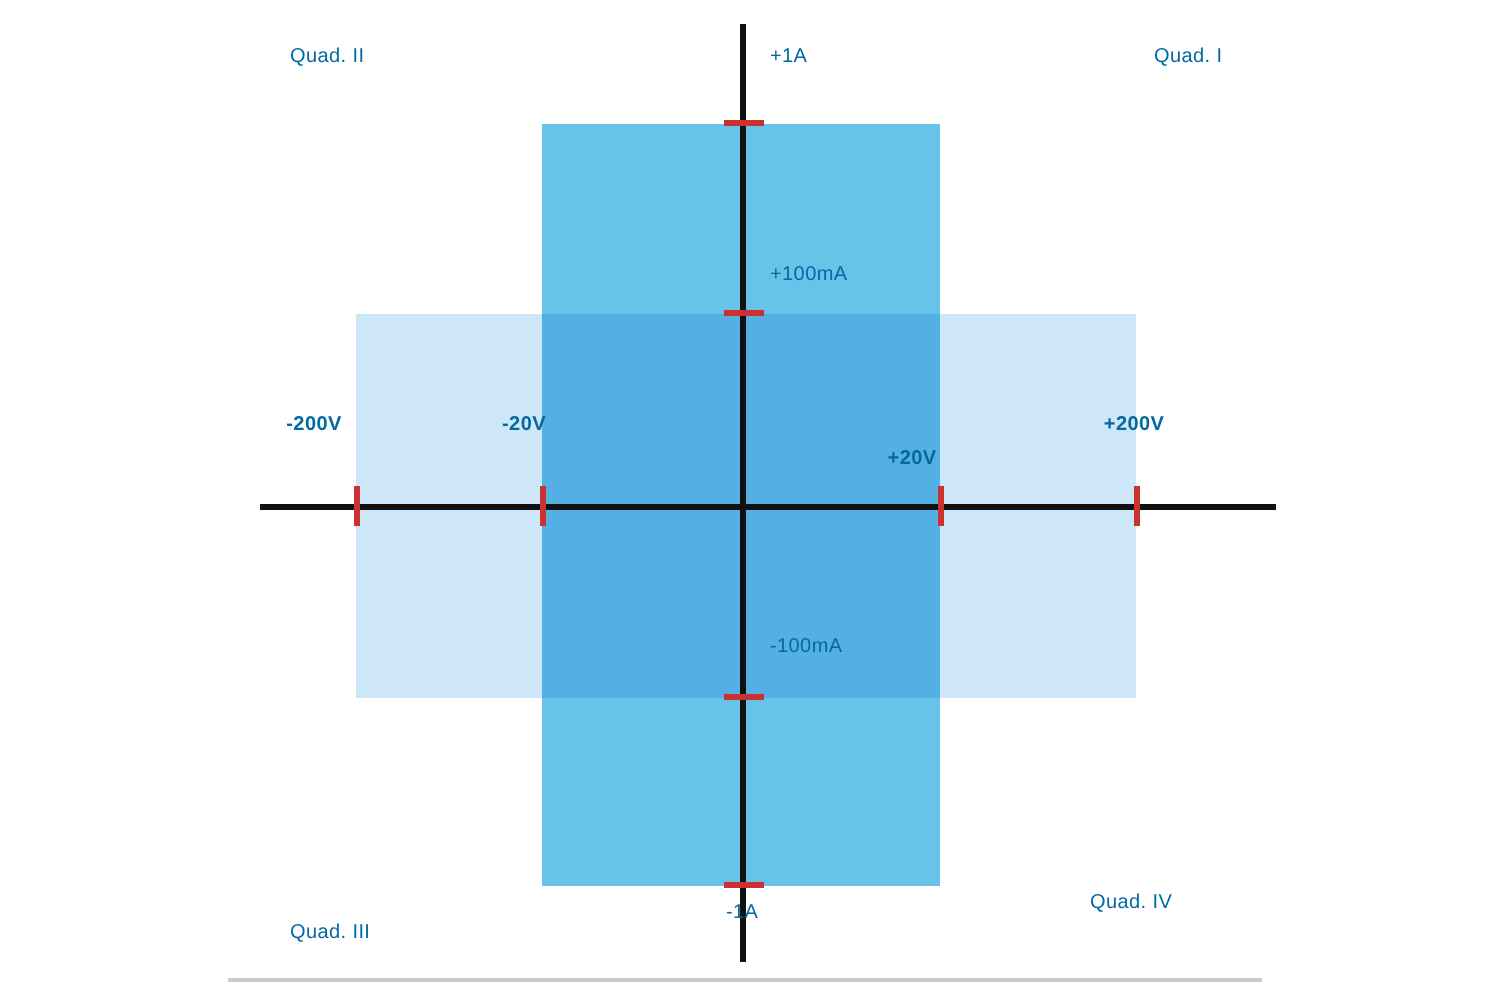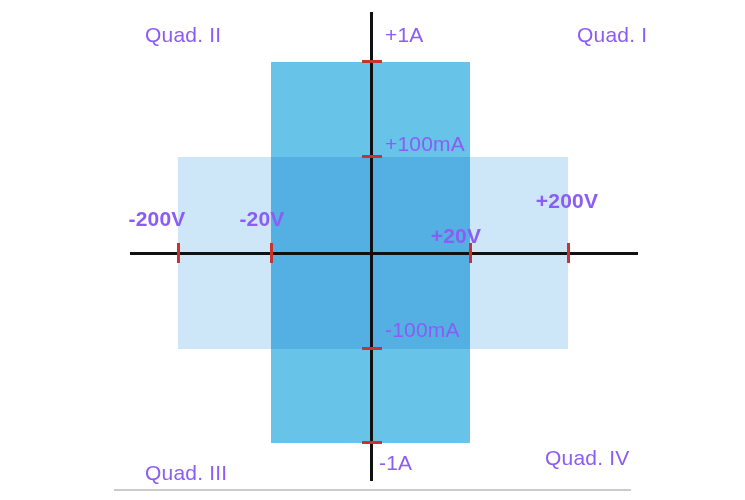--- a/index.html
+++ b/index.html
@@ -25,22 +25,22 @@
   .x-axis { left: 130px; top: 252px; width: 508px; height: 3px; }
 
   
   .tick { position: absolute; }
   .tick-h { left: 362px; width: 20px; height: 3px; }  
   .tick-v { top: 243px;  width: 3px;  height: 20px; } 
 
   
   .lbl {
     position: absolute;
-    font-size: 21px;
-    color: #8b5cf6;
+    font-size: 10px;
+    color: #0369a1;
     white-space: nowrap;
     letter-spacing: 0.2px;
   }
   .lbl-center { transform: translateX(-50%); font-weight: bold; }
 
   .bottom-divider {
     position: absolute;
     left: 114px; top: 489px;
     width: 517px; height: 2px;
   }
@@ -67,22 +67,22 @@
   <div class="tick tick-v" style="left: 567px; background-color: rgb(201, 50, 47);"></div>
 
   <span class="lbl" style="left:145px; top:23px">Quad. II</span>
   <span class="lbl" style="left:577px; top:23px">Quad. I</span>
   <span class="lbl" style="left:145px; top:461px">Quad. III</span>
   <span class="lbl" style="left:545px; top:446px">Quad. IV</span>
 
   <span class="lbl" style="left:385px; top:23px">+1A</span>
   <span class="lbl" style="left:385px; top:132px">+100mA</span>
   <span class="lbl" style="left:385px; top:318px">-100mA</span>
-  <span class="lbl" style="left:379px; top:451px">-1A</span>
+  <span class="lbl" style="left:363px; top:451px">-1A</span>
 
   <span class="lbl lbl-center" style="left:157px; top:207px">-200V</span>
   <span class="lbl lbl-center" style="left:262px; top:207px">-20V</span>
   <span class="lbl lbl-center" style="left:456px; top:224px">+20V</span>
-  <span class="lbl lbl-center" style="left:567px; top:189px">+200V</span>
+  <span class="lbl lbl-center" style="left:567px; top:207px">+200V</span>
 
   <div class="bottom-divider" style="background-color: rgb(203, 203, 203);"></div>
 
 </div>
 
 </body></html>

